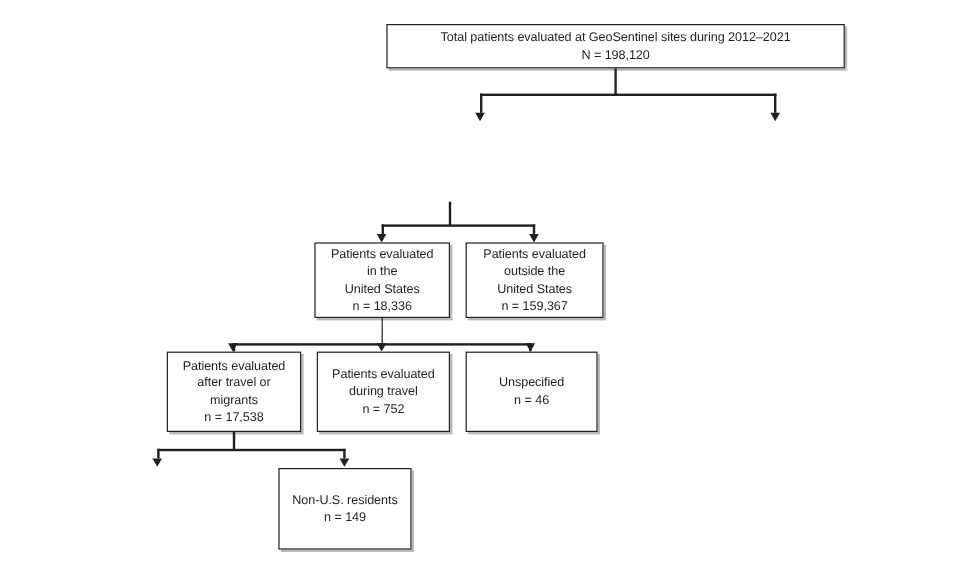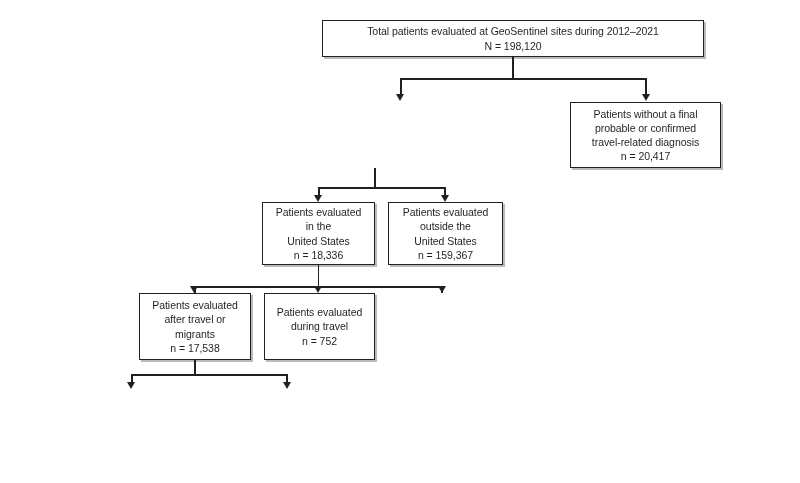--- a/index.html
+++ b/index.html
@@ -65,26 +65,20 @@
 
   <div class="ln v" style="left:512px; top:57px; height:22px;"></div>
 
   <div class="ln h" style="left:400px; top:78px; width:247px;"></div>
   <div class="ln v" style="left:400px; top:78px; height:16px;"></div>
   <div class="arrow" style="left:396.4px; top:94px;"></div>
   <div class="ln v" style="left:645.4px; top:78px; height:16px;"></div>
   <div class="arrow" style="left:641.8px; top:94px;"></div>
 
 
-  <div class="node" style="left:570px; top:102px; width:151px; height:66px;">
-    <span class="txt">Patients without a final
-probable or confirmed
-travel-related diagnosis
-n = 20,417</span>
-  </div>
 
   <div class="ln v" style="left:374.4px; top:168px; height:20px;"></div>
   <div class="ln h" style="left:318px; top:187px; width:128px;"></div>
   <div class="ln v" style="left:318px; top:187px; height:8px;"></div>
   <div class="arrow" style="left:314.4px; top:194.5px;"></div>
   <div class="ln v" style="left:444.4px; top:187px; height:8px;"></div>
   <div class="arrow" style="left:440.8px; top:194.5px;"></div>
 
   <div class="node" style="left:262px; top:202px; width:113px; height:63px;">
     <span class="txt">Patients evaluated
@@ -114,23 +108,31 @@
 migrants
 n = 17,538</span>
   </div>
 
   <div class="node" style="left:264px; top:293px; width:111px; height:67px;">
     <span class="txt">Patients evaluated
 during travel
 n = 752</span>
   </div>
 
+  <div class="node" style="left:388px; top:293px; width:110px; height:67px;">
+    <span class="txt">Unspecified
+n = 46</span>
+  </div>
 
   <div class="ln v" style="left:194.4px; top:360px; height:15px;"></div>
   <div class="ln h" style="left:131px; top:374px; width:157px;"></div>
   <div class="ln v" style="left:131px; top:374px; height:8px;"></div>
   <div class="arrow" style="left:127.4px; top:381.5px;"></div>
   <div class="ln v" style="left:286.4px; top:374px; height:8px;"></div>
   <div class="arrow" style="left:282.8px; top:381.5px;"></div>
 
 
+  <div class="node" style="left:232px; top:390px; width:111px; height:68px;">
+    <span class="txt">Non-U.S. residents
+n = 149</span>
+  </div>
 
 </div>
 
 </body></html>

